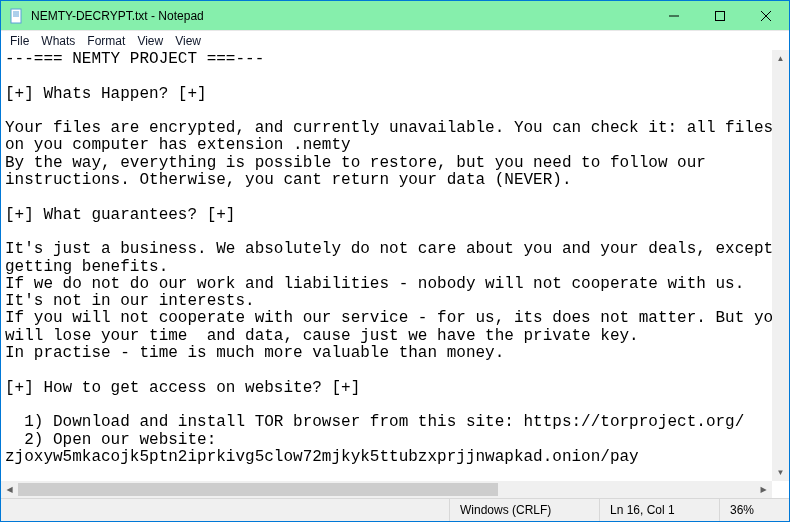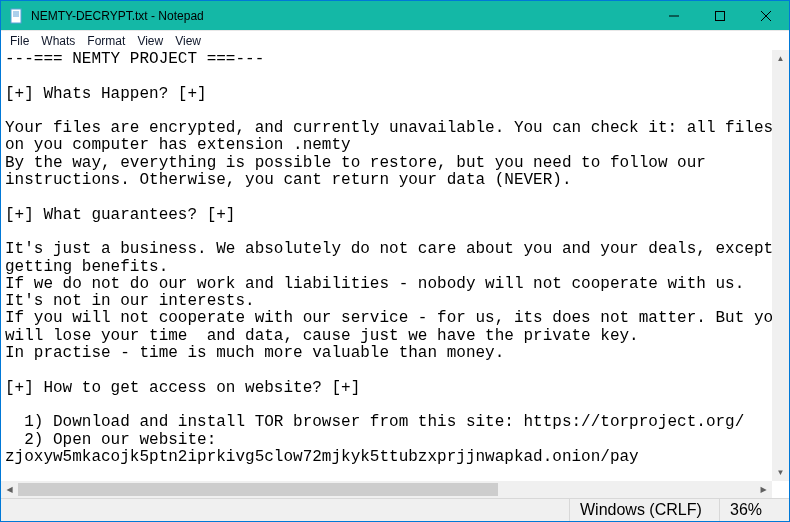--- a/index.html
+++ b/index.html
@@ -14,21 +14,21 @@
   .window {
     width: 790px;
     height: 522px;
     border: 1px solid #0078d7;
     display: flex;
     flex-direction: column;
     background: #fff;
   }
   .titlebar {
     height: 30px;
-    background: #14b8a6;
+    background: #86efac;
     display: flex;
     align-items: center;
     border-bottom: 1px solid #e8e8e8;
   }
   .title-icon {
     width: 16px; height: 16px;
     margin: 0 6px 0 8px;
     display: flex; align-items: center; justify-content: center;
   }
   .title-text {
@@ -110,21 +110,21 @@
   .scrollbar-h .thumb {
     position:absolute; left:17px; top:2px; height:13px;
     width: 480px;
     background:#cdcdcd;
   }
   .statusbar {
     height: 23px;
     background:#f0f0f0;
     border-top:1px solid #d8d8d8;
     display:flex;
-    font-size:16px;
+    font-size:12px;
     color:#000;
     align-items:center;
   }
   .statusbar .cell {
     border-left:1px solid #d8d8d8;
     padding: 0 10px;
     height:100%;
     display:flex; align-items:center;
   }
   .statusbar .spacer { flex:1; }
@@ -202,16 +202,17 @@
   </div>
   <div class="scrollbar-h">
     <div class="arrow left">◀</div>
     <div class="thumb"></div>
     <div class="arrow right">▶</div>
   </div>
 
   <div class="statusbar">
     <div class="spacer"></div>
     <div class="cell" style="width:150px">Windows (CRLF)</div>
+    <div class="cell" style="width:120px">Ln 16, Col 1</div>
     <div class="cell" style="width:70px">36%</div>
   </div>
 
 </div>
 
 </body></html>

